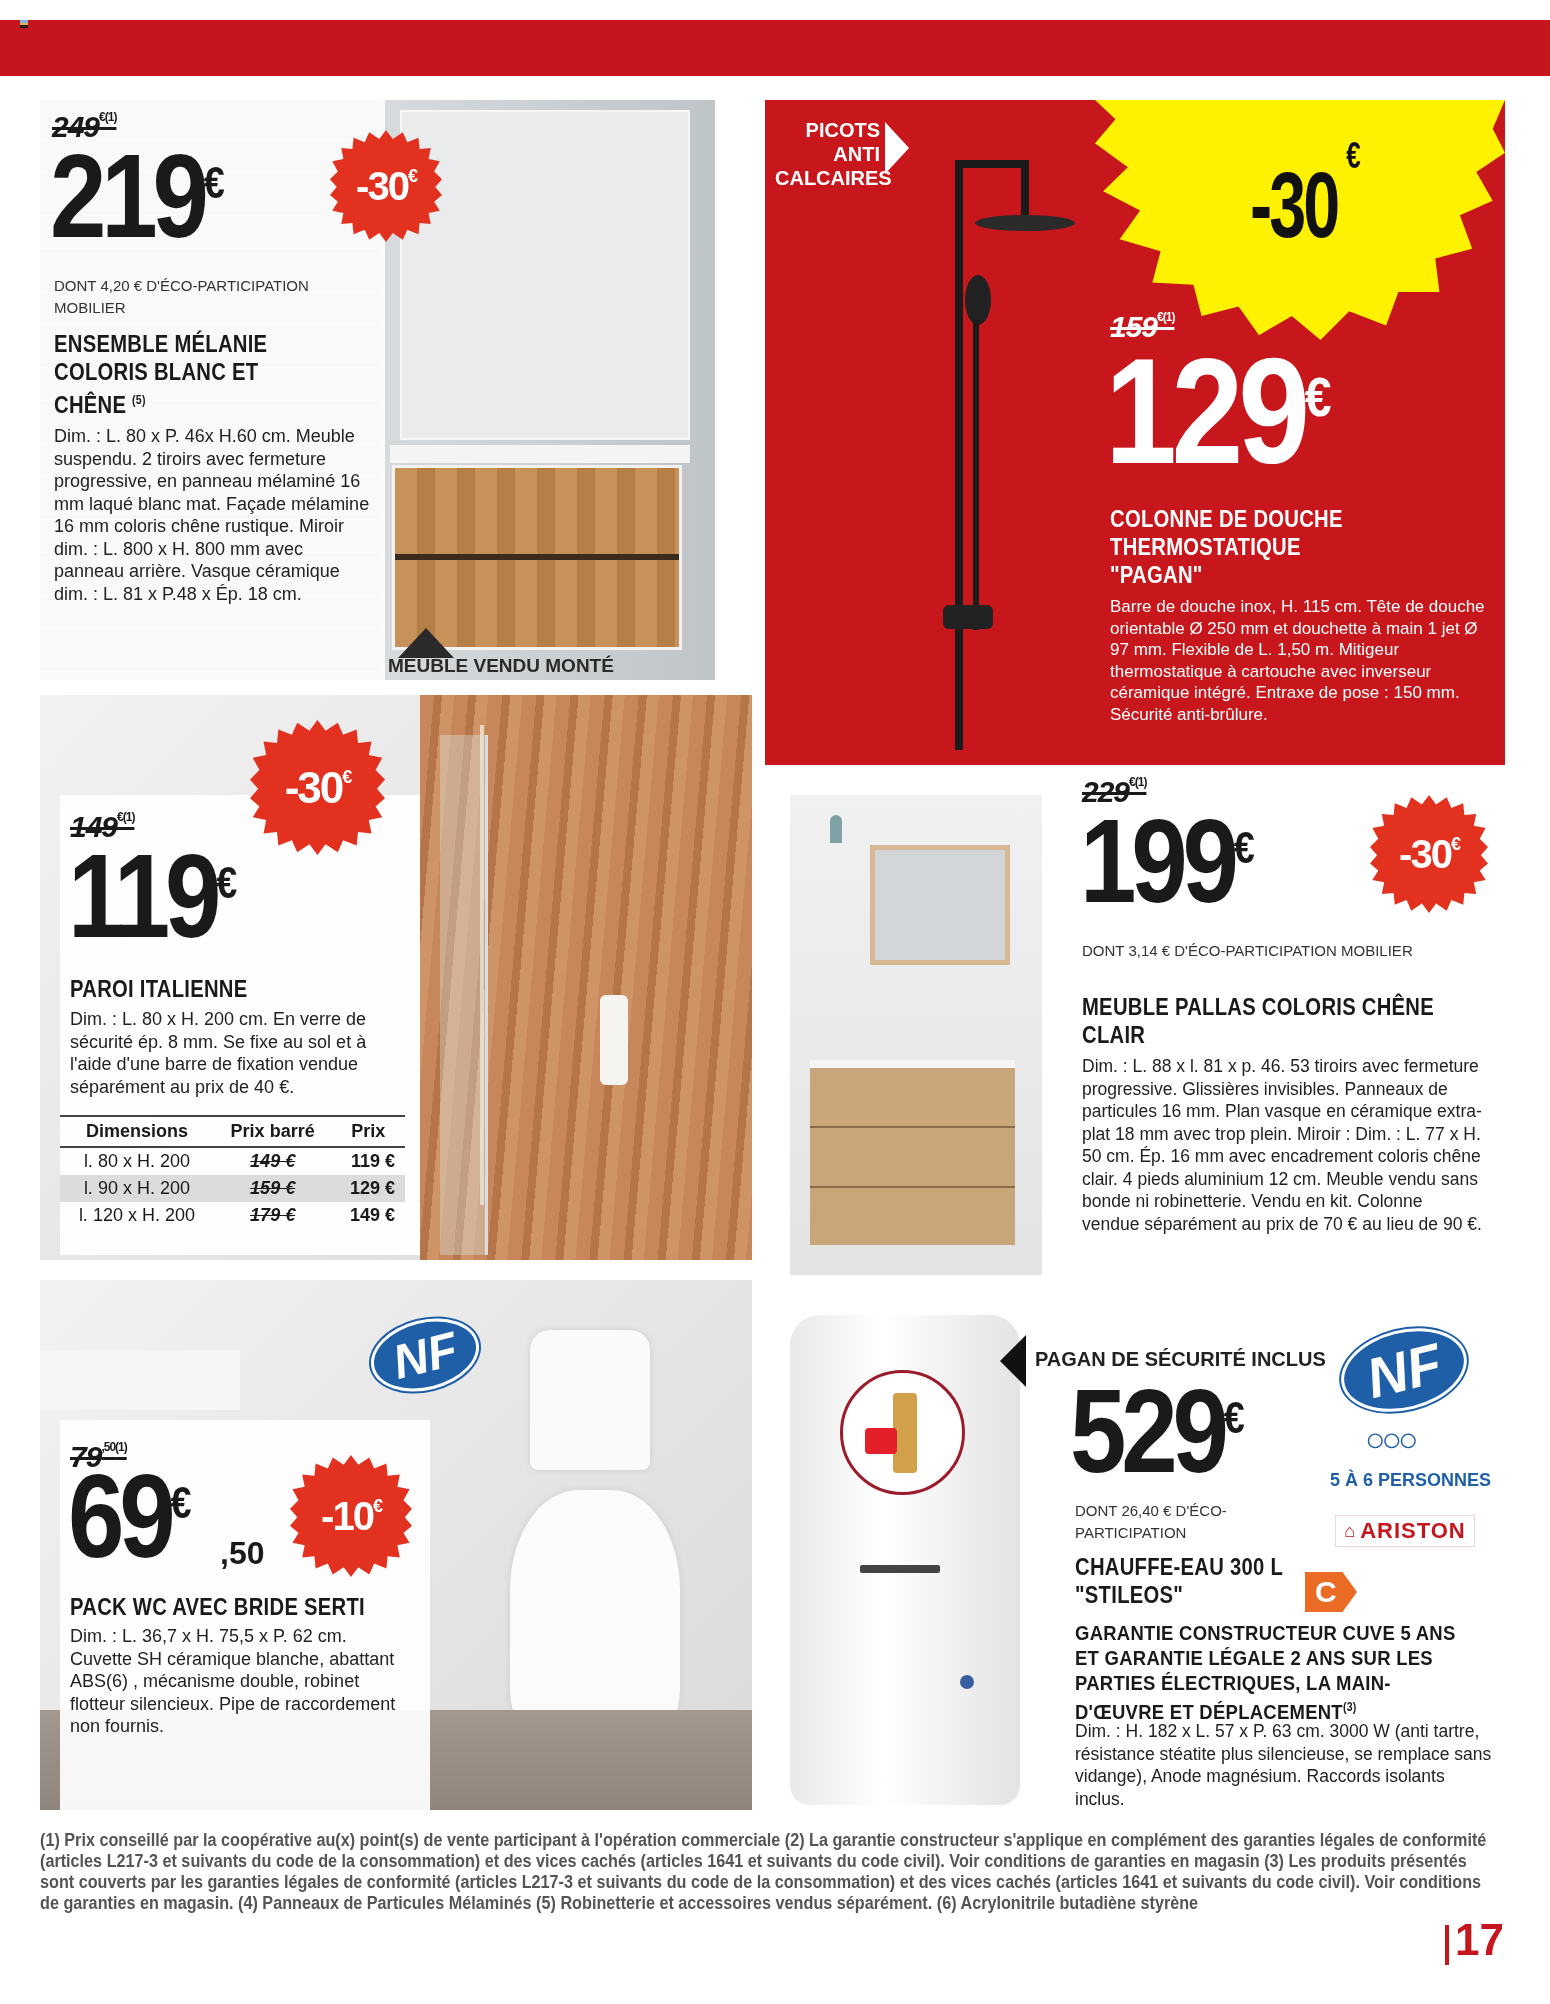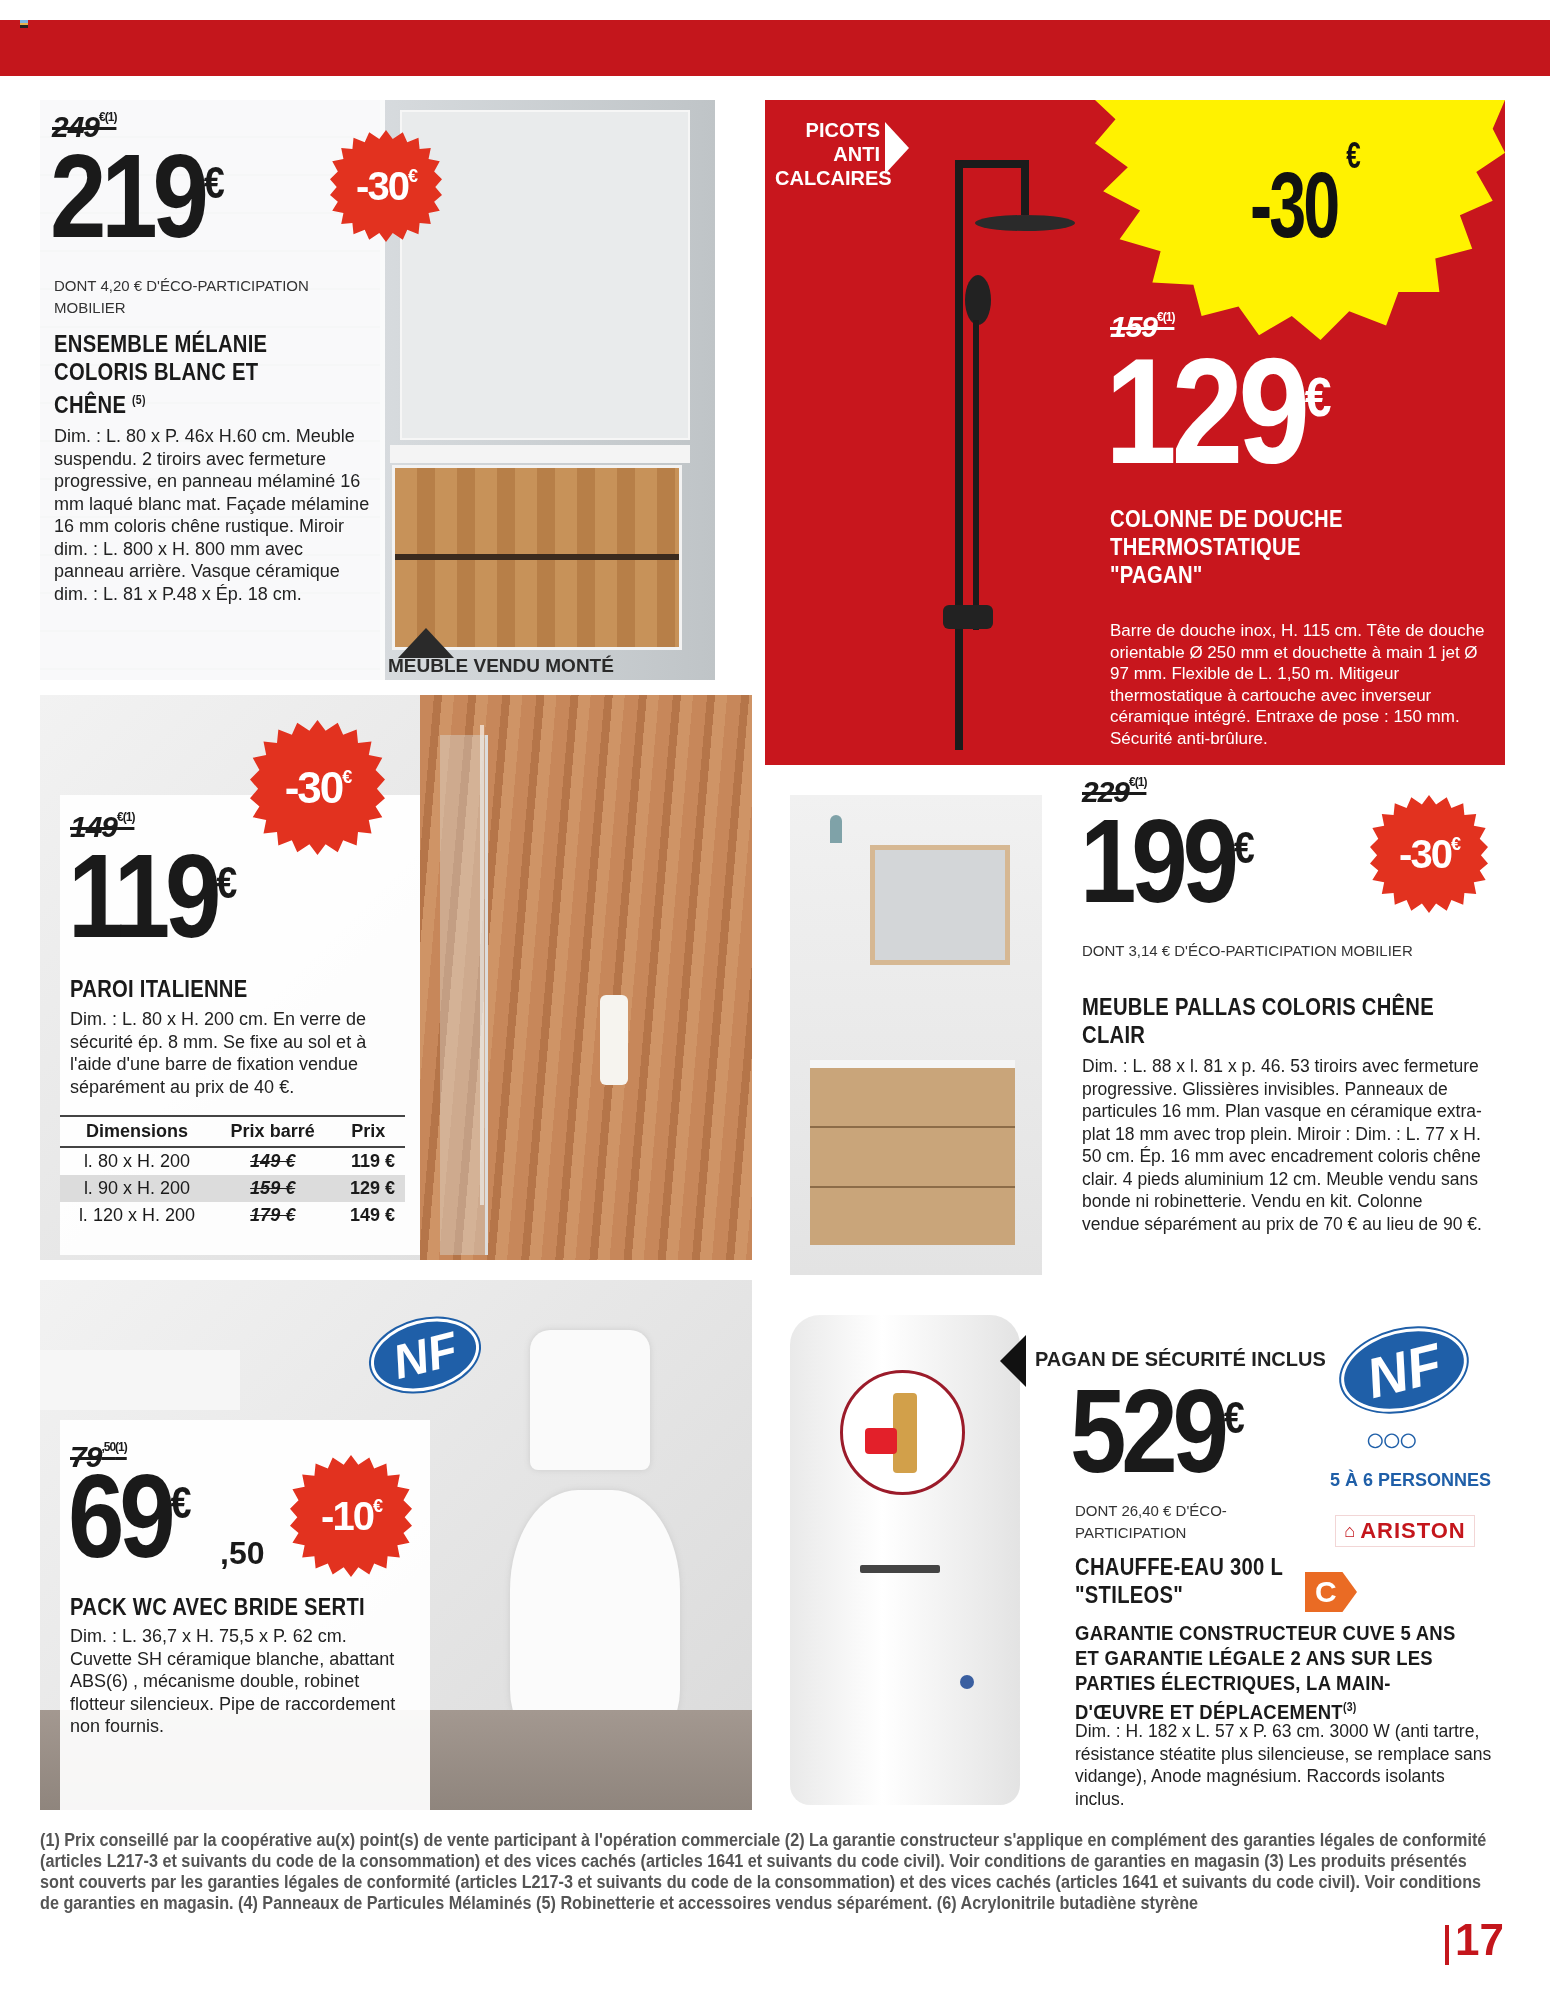--- a/index.html
+++ b/index.html
@@ -113,21 +113,21 @@
   <div class="abs burst-yellow" style="left:330px;top:0;">
       <span><span>-30</span><span class="e">€</span></span>
     </div>
   <div class="abs old-price" style="left:345px;top:210px;color:#fff;"><span>159</span><sup>€(1)</sup></div>
   <div class="abs big-price" style="left:340px;top:240px;color:#fff;font-size:150px;"><span>129</span><span class="eur" style="font-size:56px;top:30px;">€</span></div>
   <div class="abs title" style="left:345px;top:405px;width:390px;color:#fff;">
     <div>COLONNE DE DOUCHE</div>
     <div>THERMOSTATIQUE</div>
     <div>"PAGAN"</div>
   </div>
-  <div class="abs desc" style="left:345px;top:520px;width:390px;color:#fff;font-size:17px;line-height:21.5px;">Barre de douche inox, H. 115 cm. Tête de douche orientable Ø 250 mm et douchette à main 1 jet Ø 97 mm. Flexible de L. 1,50 m. Mitigeur thermostatique à cartouche avec inverseur céramique intégré. Entraxe de pose : 150 mm. Sécurité anti-brûlure.</div>
+  <div class="abs desc" style="left:345px;top:496px;width:390px;color:#fff;font-size:17px;line-height:21.5px;">Barre de douche inox, H. 115 cm. Tête de douche orientable Ø 250 mm et douchette à main 1 jet Ø 97 mm. Flexible de L. 1,50 m. Mitigeur thermostatique à cartouche avec inverseur céramique intégré. Entraxe de pose : 150 mm. Sécurité anti-brûlure.</div>
 </div>
 
 <div class="abs panel" style="left:40px;top:695px;width:712px;height:565px;">
   <div class="abs photo-light" style="left:0;top:0;width:712px;height:565px;"></div>
   <div class="abs photo-wood" style="left:380px;top:0;width:332px;height:565px;">
     <div class="abs" style="left:60px;top:30px;width:4px;height:480px;background:rgba(255,255,255,0.6);"></div>
     <div class="abs" style="left:20px;top:40px;width:48px;height:520px;background:rgba(220,235,240,0.35);border-right:3px solid #ddd;"></div>
     <div class="abs" style="left:180px;top:300px;width:28px;height:90px;background:#f6f4ef;border-radius:6px;"></div>
   </div>
   <div class="abs textbox" style="left:20px;top:100px;width:360px;height:460px;background:rgba(255,255,255,0.92);"></div>

